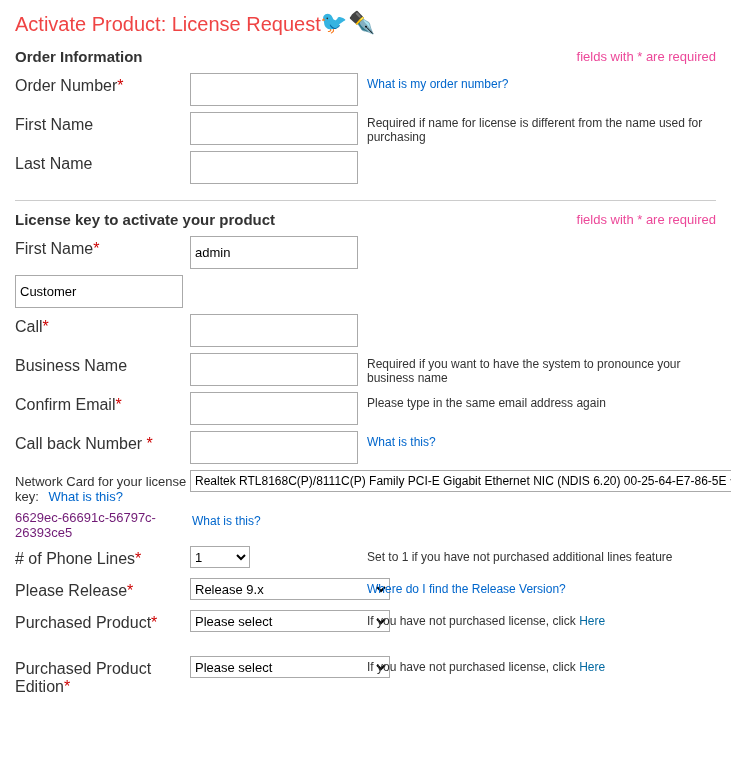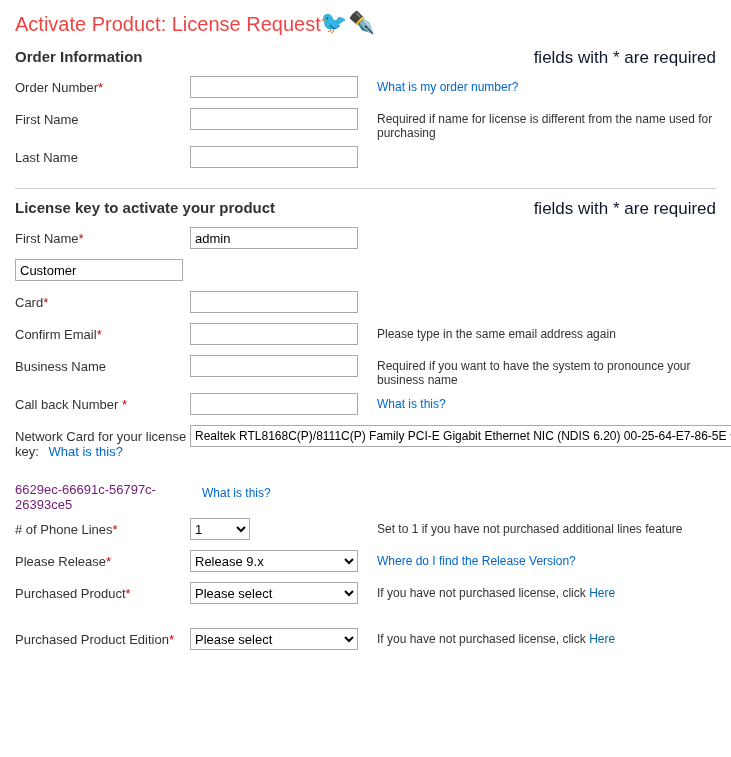--- a/index.html
+++ b/index.html
@@ -18,64 +18,64 @@
       margin-bottom: 12px;
       display: flex;
       align-items: flex-end;
     }
     .page-title .bird-icon {
       font-size: 22px;
     }
     .section-header {
       display: flex;
       justify-content: space-between;
-      align-items: flex-start;
+      align-items: center;
       margin-bottom: 8px;
     }
     .section-title {
       font-size: 15px;
       font-weight: bold;
       color: #333;
     }
     .required-note {
-      color: #0f172a;
-      font-size: 17px;
+      color: #ec4899;
+      font-size: 13px;
     }
     .form-section {
       margin-bottom: 16px;
     }
     .form-row {
       display: flex;
       align-items: flex-start;
       margin-bottom: 6px;
       min-height: 26px;
     }
     .form-label {
       width: 175px;
       flex-shrink: 0;
       padding-top: 4px;
-      font-size: 13px;
+      font-size: 16px;
       color: #333;
     }
     .form-label .req {
       color: #cc0000;
     }
     .form-input-area {
       width: 175px;
       flex-shrink: 0;
     }
     .form-input-area input[type="text"] {
       width: 168px;
-      height: 22px;
+      height: 33px;
       border: 1px solid #aaa;
       padding: 2px 4px;
       font-size: 13px;
     }
     .form-hint {
-      margin-left: 12px;
+      margin-left: 2px;
       flex: 1;
       font-size: 12px;
       color: #333;
       padding-top: 4px;
     }
     .link-blue {
       color: #0066cc;
       text-decoration: none;
     }
     .link-red {
@@ -87,34 +87,34 @@
       border-top: 1px solid #ccc;
       margin: 10px 0;
     }
     select {
       font-size: 13px;
       border: 1px solid #aaa;
       background: #fff;
       height: 22px;
     }
     .select-wide {
-      width: 168px;
+      width: 200px;
     }
     .select-narrow {
       width: 60px;
     }
     .gateway-value {
       font-size: 13px;
       color: #701a75;
       padding-top: 4px;
     }
     .nic-row {
       display: flex;
       align-items: flex-start;
-      margin-bottom: 23px;
+      margin-bottom: 6px;
     }
     .nic-label {
       width: 175px;
       flex-shrink: 0;
       padding-top: 4px;
       font-size: 13px;
     }
     .nic-select-area {
       flex: 1;
       display: flex;
@@ -191,43 +191,43 @@
 
   <div class="form-row">
     <div class="form-input-area">
       <input type="text" id="ln-input" value="Customer" style="">
     </div>
     <div class="form-hint"></div>
   </div>
 
   <div class="form-row">
     <div class="form-label">
-      <span>Card</span><span class="req">*</span>
-    </div>
-    <div class="form-input-area">
-      <input type="text" style="">
-    </div>
+      <span>Call</span><span class="req">*</span>
+    </div>
+    <div class="form-input-area">
+      <input type="text" style="">
+    </div>
+  </div>
+
+  <div class="form-row">
+    <div class="form-label">Business Name</div>
+    <div class="form-input-area">
+      <input type="text" style="">
+    </div>
+    <div class="form-hint">Required if you want to have the system to pronounce your business name</div>
   </div>
 
   <div class="form-row">
     <div class="form-label">
       <span>Confirm Email</span><span class="req">*</span>
     </div>
     <div class="form-input-area">
       <input type="text" style="">
     </div>
     <div class="form-hint">Please type in the same email address again</div>
-  </div>
-
-  <div class="form-row">
-    <div class="form-label">Business Name</div>
-    <div class="form-input-area">
-      <input type="text" style="">
-    </div>
-    <div class="form-hint">Required if you want to have the system to pronounce your business name</div>
   </div>
 
   <div class="form-row">
     <div class="form-label">
       <span>Call back Number</span><span class="req"> *</span>
     </div>
     <div class="form-input-area">
       <input type="text" style="">
     </div>
     <div class="form-hint">

